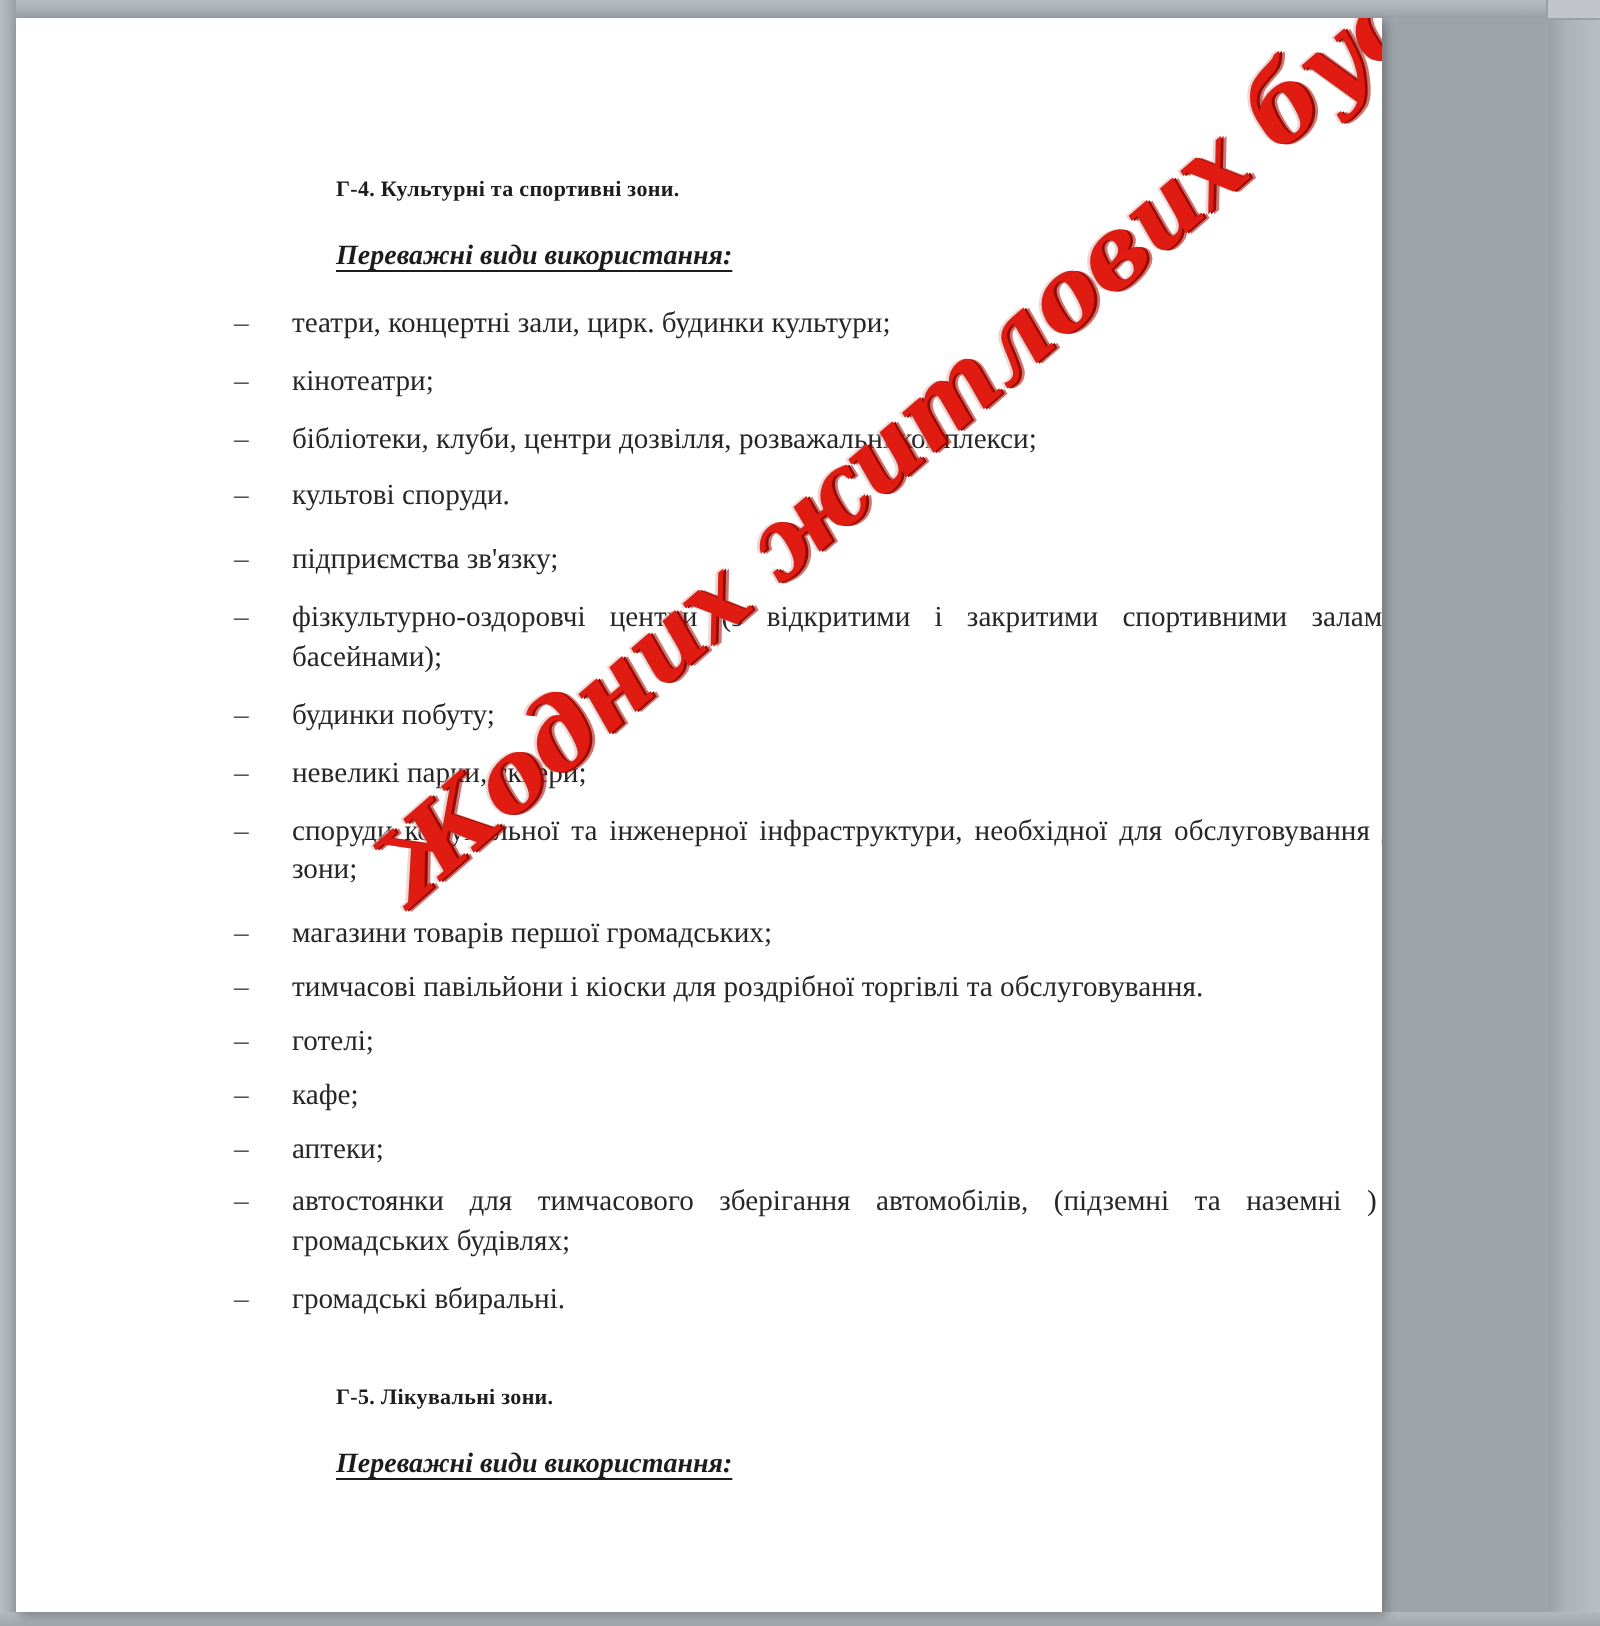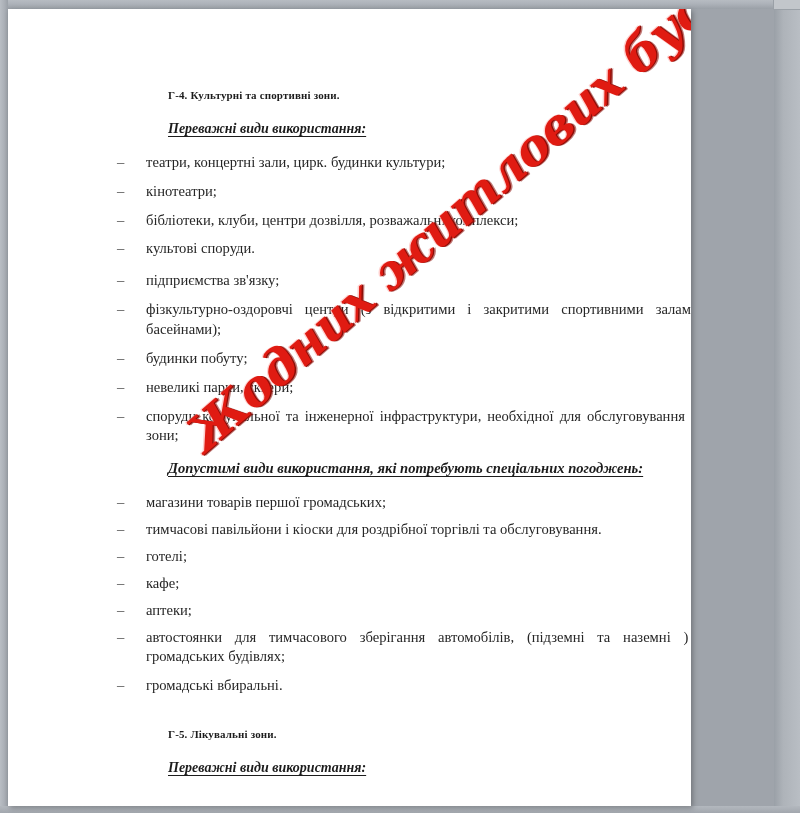--- a/index.html
+++ b/index.html
@@ -245,21 +245,20 @@
           <li>
             <span class="dash">–</span>
             <span>невеликі парки, сквери;</span>
           </li>
           <li>
             <span class="dash">–</span>
             <span>споруди комунальної та інженерної інфраструктури, необхідної для обслуговування даної зони;</span>
           </li>
         </ul>
 
-        <div class="h-sub-just">Допустимі види використання, які потребують спеціальних погоджень:</div>
 
         <ul class="bullets">
           <li class="tight">
             <span class="dash">–</span>
             <span>магазини товарів першої громадських;</span>
           </li>
           <li class="tight">
             <span class="dash">–</span>
             <span>тимчасові павільйони і кіоски для роздрібної торгівлі та обслуговування.</span>
           </li>

